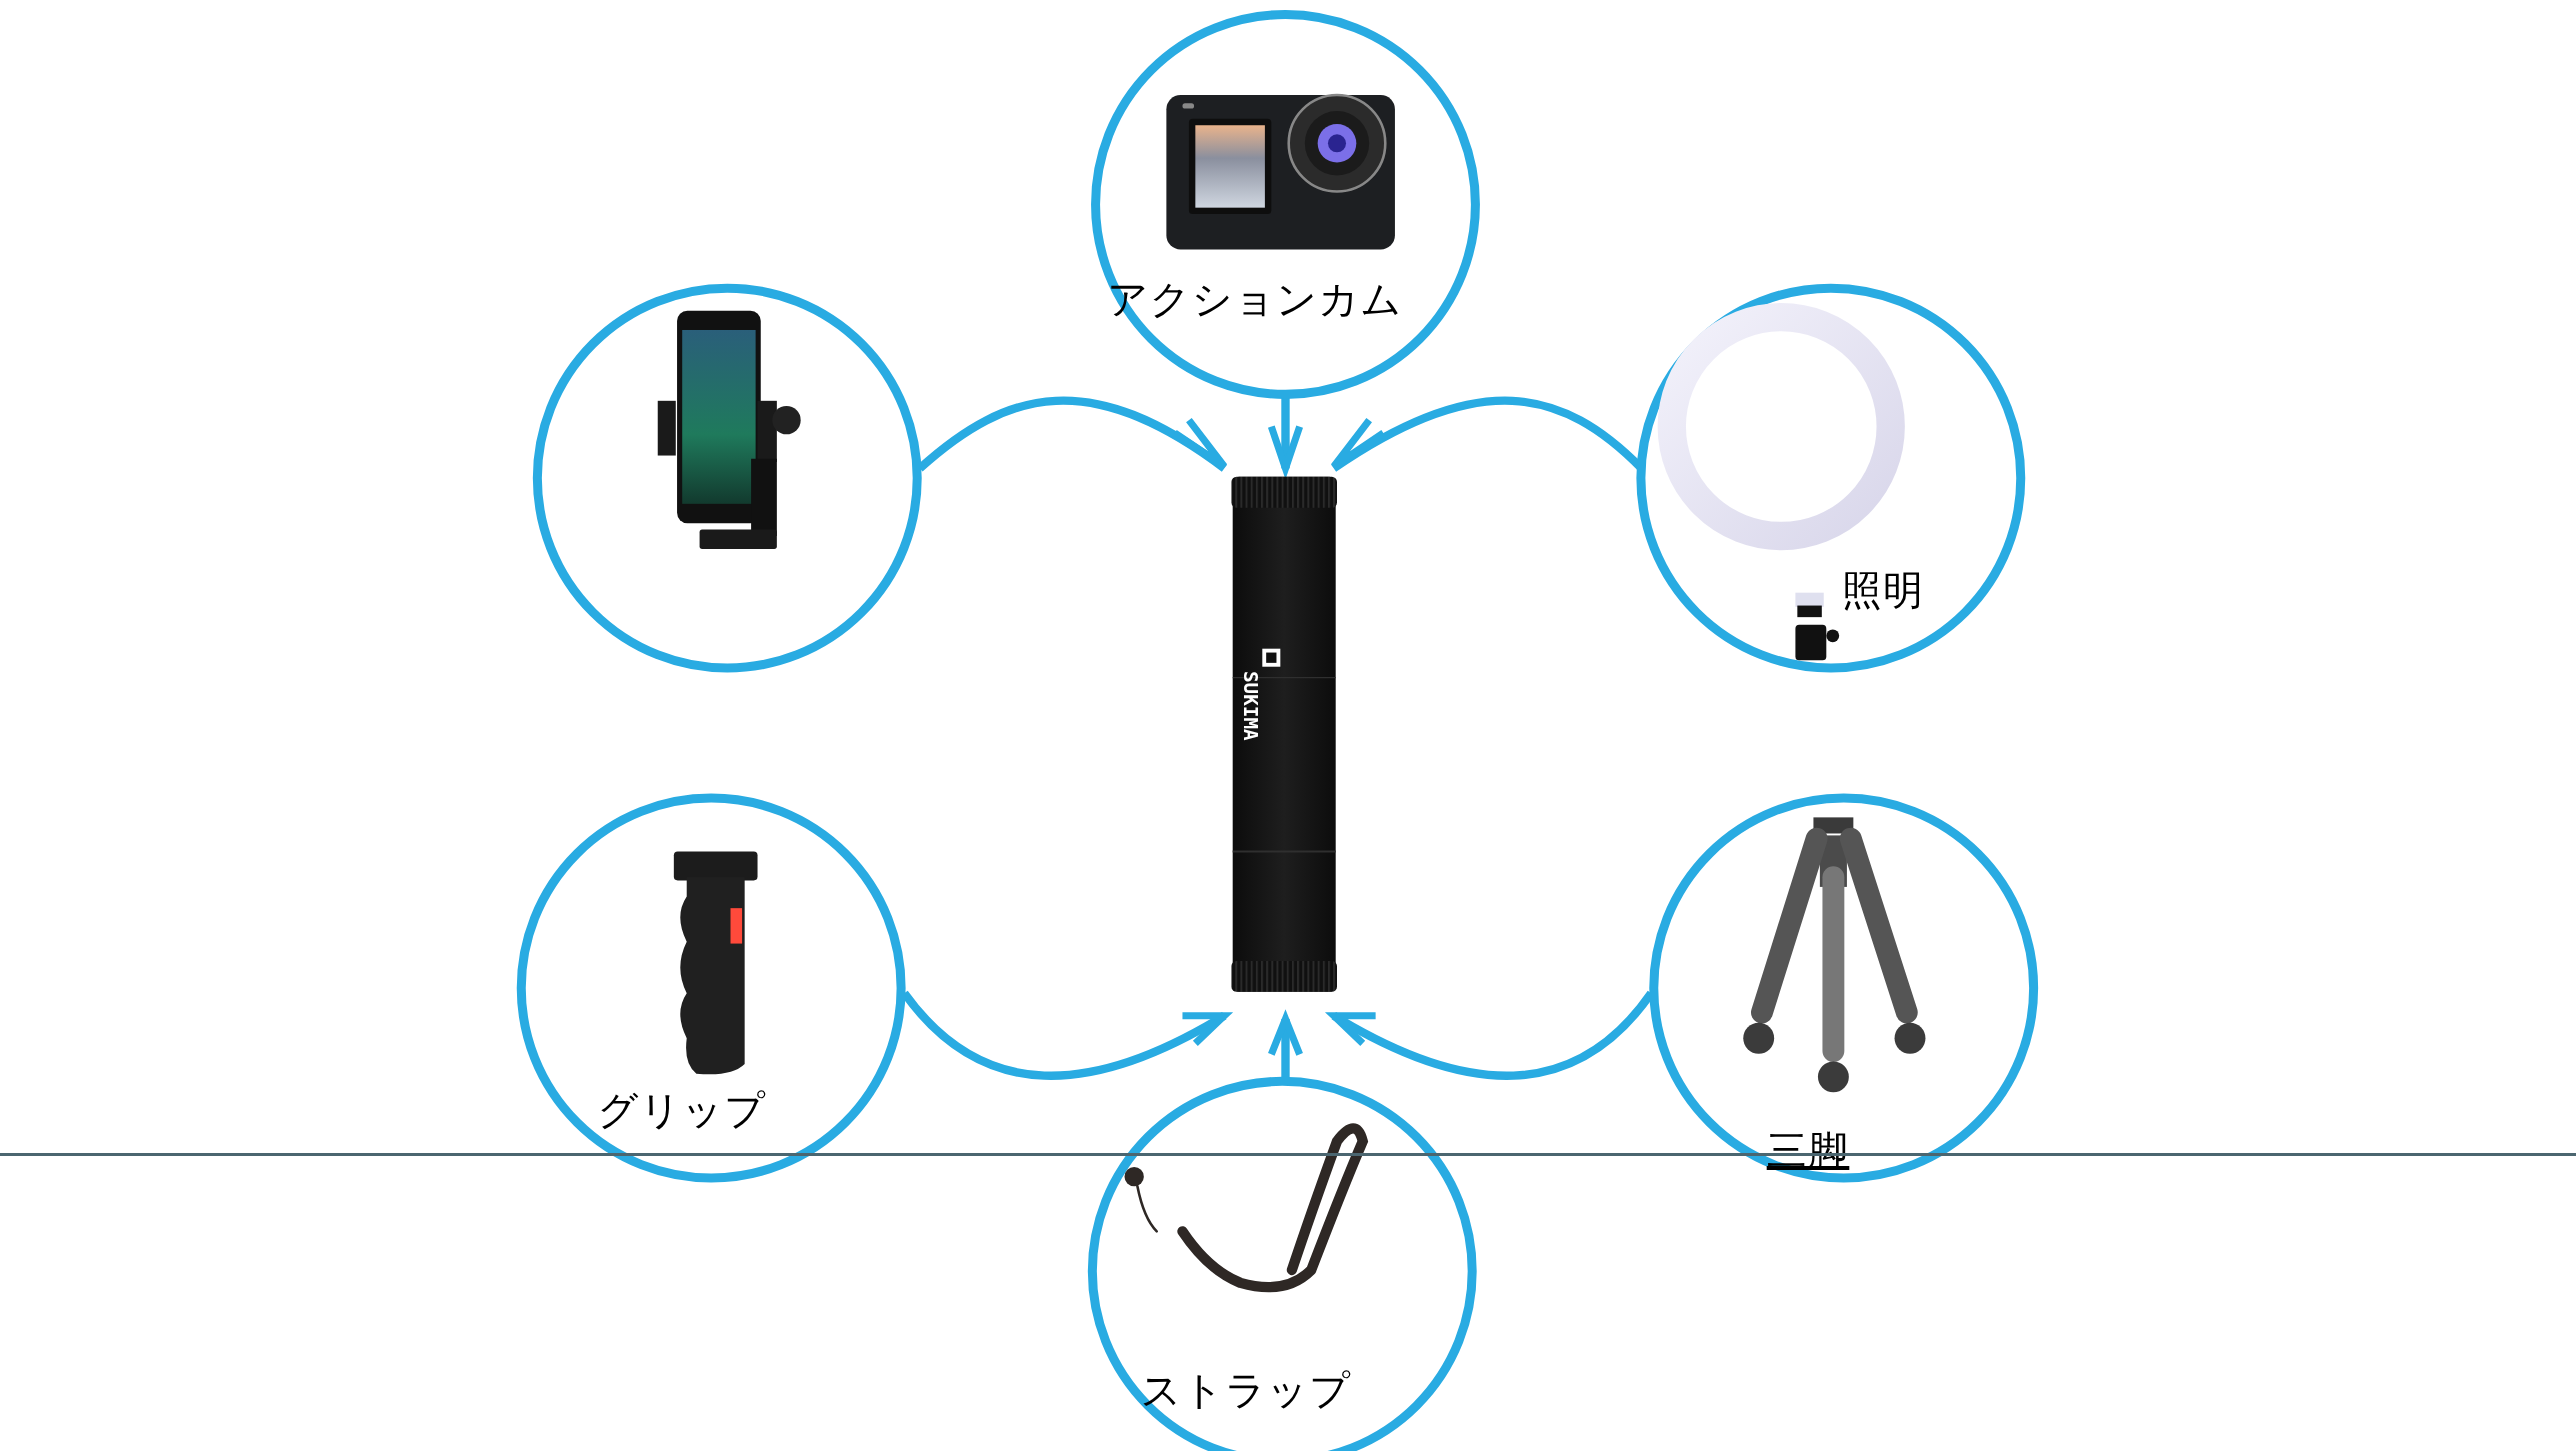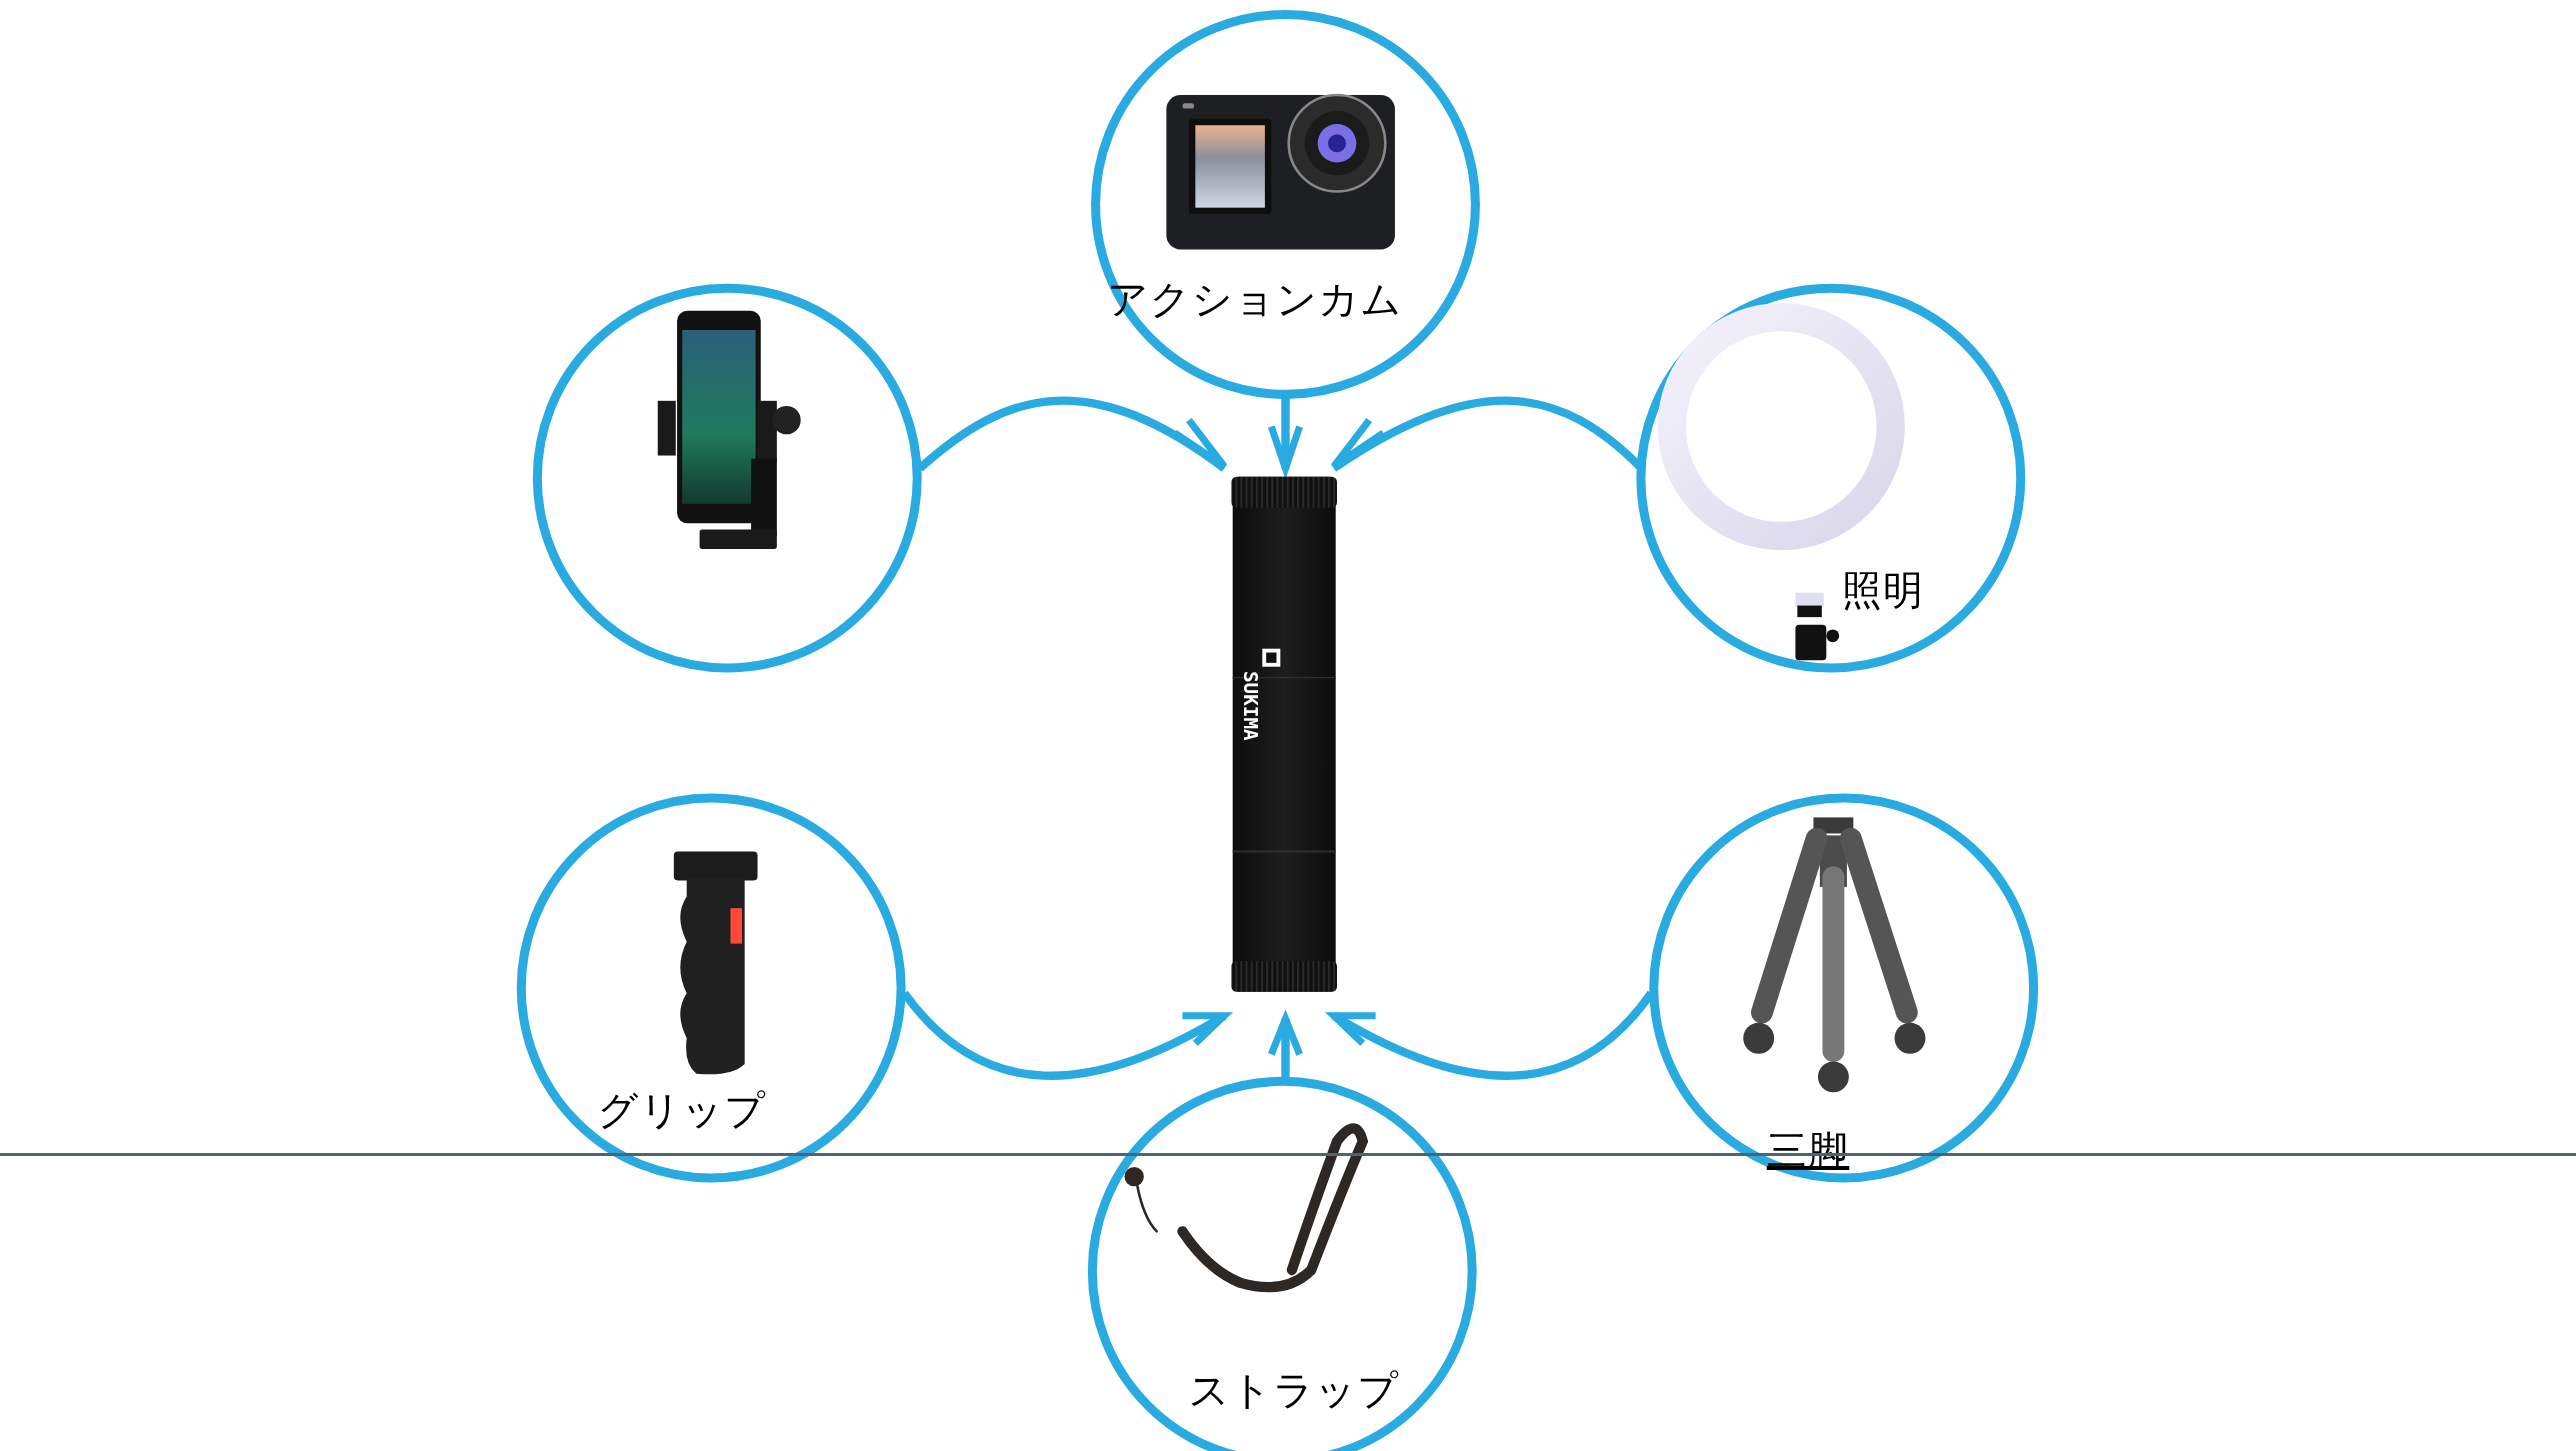--- a/index.html
+++ b/index.html
@@ -136,19 +136,19 @@
       <path d="M1720 1830 Q1730 1880 1750 1900" stroke-width="4"></path>
       <circle cx="1715" cy="1815" r="15" fill="#2e2825" stroke="none"></circle>
     </g>
   </svg>
 
   
   <div class="node-label" style="left:1255px; top:264px;">アクションカム</div>
   <div class="node-label" style="left:1883px; top:555px;">照明</div>
   <div class="node-label" style="left:682px; top:1075px;text-align:right;">グリップ</div>
   <div class="node-label" style="left:1808px; top:1115px;text-decoration:underline;">三脚</div>
-  <div class="node-label" style="left:1246px; top:1355px;margin-left:48px;">ストラップ</div>
+  <div class="node-label" style="left:1246px; top:1355px;">ストラップ</div>
 
   <div class="logo-text" style="left:1262px; top:663px; transform:rotate(90deg);">SUKIMA</div>
 
   <div class="bottom-bar"></div>
 </div>
 
 
 </body></html>

